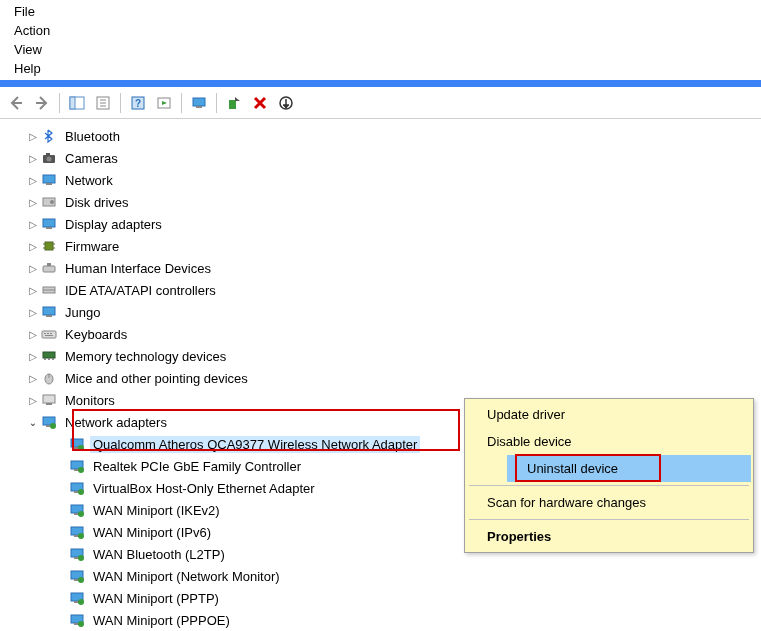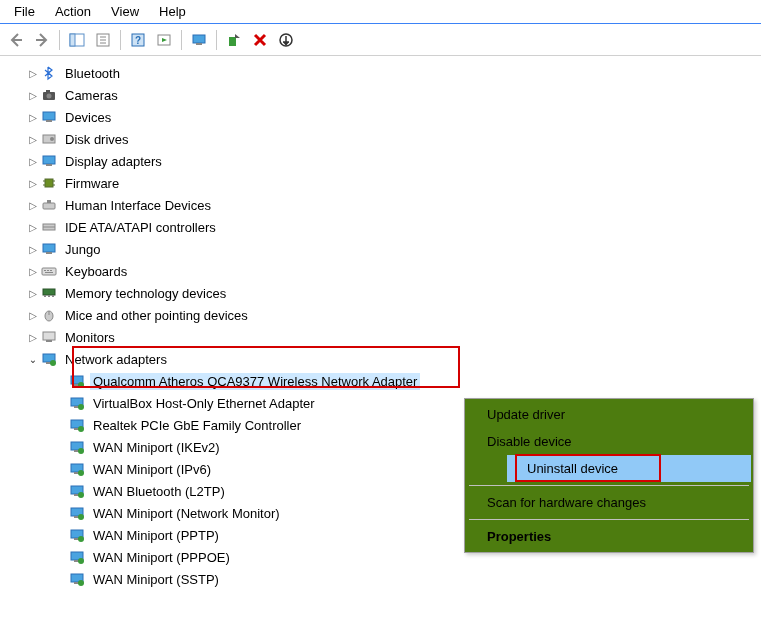--- a/index.html
+++ b/index.html
@@ -9,21 +9,22 @@
     font-size: 13px;
     color: #000;
     background: #fff;
     width: 761px;
     height: 631px;
     overflow: hidden;
   }
   .menubar {
     display: flex;
     padding: 2px 4px;
-    border-bottom: 1px solid #3b82f6;
+    border-bottom: 7px solid #3b82f6;
+    flex-direction: column;
   }
   .menubar .menu-item {
     padding: 2px 10px;
     cursor: default;
   }
   .toolbar {
     display: flex;
     align-items: center;
     padding: 2px 4px;
     gap: 2px;
@@ -82,21 +83,21 @@
   .highlight-box {
     position: absolute;
     border: 2px solid #d40000;
     pointer-events: none;
   }
   .context-menu {
     position: absolute;
     left: 464px;
     top: 398px;
     width: 290px;
-    background: #4d7c0f;
+    background: #fef9c3;
     border: 1px solid #a0a0a0;
     box-shadow: 2px 2px 4px rgba(0,0,0,0.2);
     padding: 2px;
   }
   .ctx-item {
     padding: 6px 20px;
     cursor: default;
     position: relative;
   }
   .ctx-item.selected {
@@ -211,21 +212,21 @@
   </div>
 
   <div class="tree-row indent-1">
     <span class="expander">▷</span>
     <span class="icon-slot">
         <svg width="16" height="16">
           <rect x="2" y="3" width="12" height="8" fill="#4aa3e0" stroke="#2a6fb5"></rect>
           <rect x="5" y="11" width="6" height="2" fill="#888"></rect>
         </svg>
       </span>
-    <span class="label">Devices</span>
+    <span class="label">Network</span>
   </div>
 
   <div class="tree-row indent-1">
     <span class="expander">▷</span>
     <span class="icon-slot">
         <svg width="16" height="16">
           <rect x="2" y="4" width="12" height="8" fill="#ccc" stroke="#888"></rect>
           <circle cx="11" cy="8" r="2" fill="#888"></circle>
         </svg>
       </span>
@@ -364,32 +365,32 @@
   </div>
   <div class="tree-row indent-2">
     <span class="expander"></span>
     <span class="icon-slot">
         <svg width="16" height="16">
           <rect x="2" y="3" width="12" height="8" fill="#4aa3e0" stroke="#2a6fb5"></rect>
           <rect x="5" y="11" width="6" height="2" fill="#888"></rect>
           <circle cx="12" cy="12" r="3" fill="#3a9b3a"></circle>
         </svg>
       </span>
+    <span class="label">Realtek PCIe GbE Family Controller</span>
+  </div>
+  <div class="tree-row indent-2">
+    <span class="expander"></span>
+    <span class="icon-slot">
+        <svg width="16" height="16">
+          <rect x="2" y="3" width="12" height="8" fill="#4aa3e0" stroke="#2a6fb5"></rect>
+          <rect x="5" y="11" width="6" height="2" fill="#888"></rect>
+          <circle cx="12" cy="12" r="3" fill="#3a9b3a"></circle>
+        </svg>
+      </span>
     <span class="label">VirtualBox Host-Only Ethernet Adapter</span>
-  </div>
-  <div class="tree-row indent-2">
-    <span class="expander"></span>
-    <span class="icon-slot">
-        <svg width="16" height="16">
-          <rect x="2" y="3" width="12" height="8" fill="#4aa3e0" stroke="#2a6fb5"></rect>
-          <rect x="5" y="11" width="6" height="2" fill="#888"></rect>
-          <circle cx="12" cy="12" r="3" fill="#3a9b3a"></circle>
-        </svg>
-      </span>
-    <span class="label">Realtek PCIe GbE Family Controller</span>
   </div>
   <div class="tree-row indent-2">
     <span class="expander"></span>
     <span class="icon-slot">
         <svg width="16" height="16">
           <rect x="2" y="3" width="12" height="8" fill="#4aa3e0" stroke="#2a6fb5"></rect>
           <rect x="5" y="11" width="6" height="2" fill="#888"></rect>
           <circle cx="12" cy="12" r="3" fill="#3a9b3a"></circle>
         </svg>
       </span>

